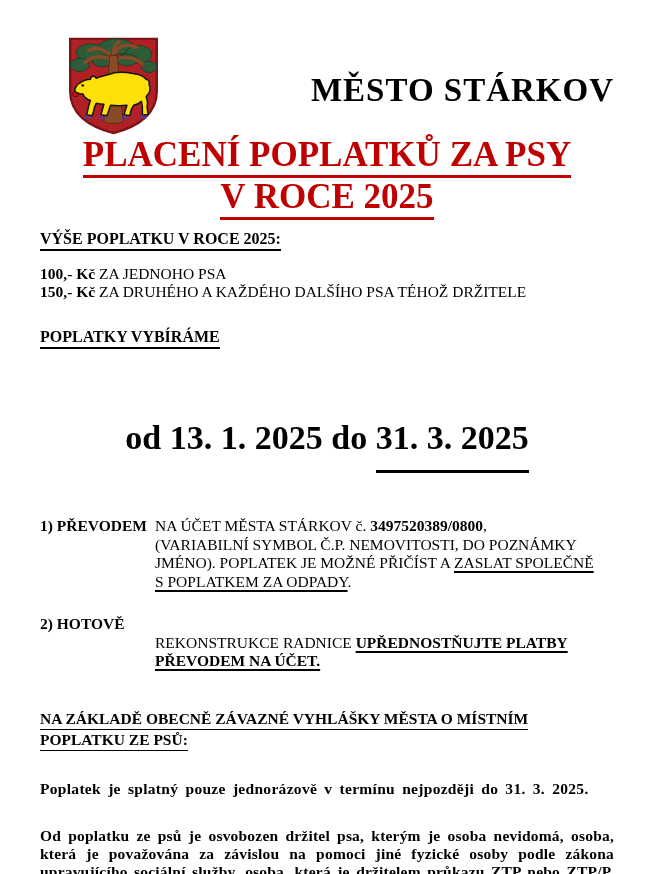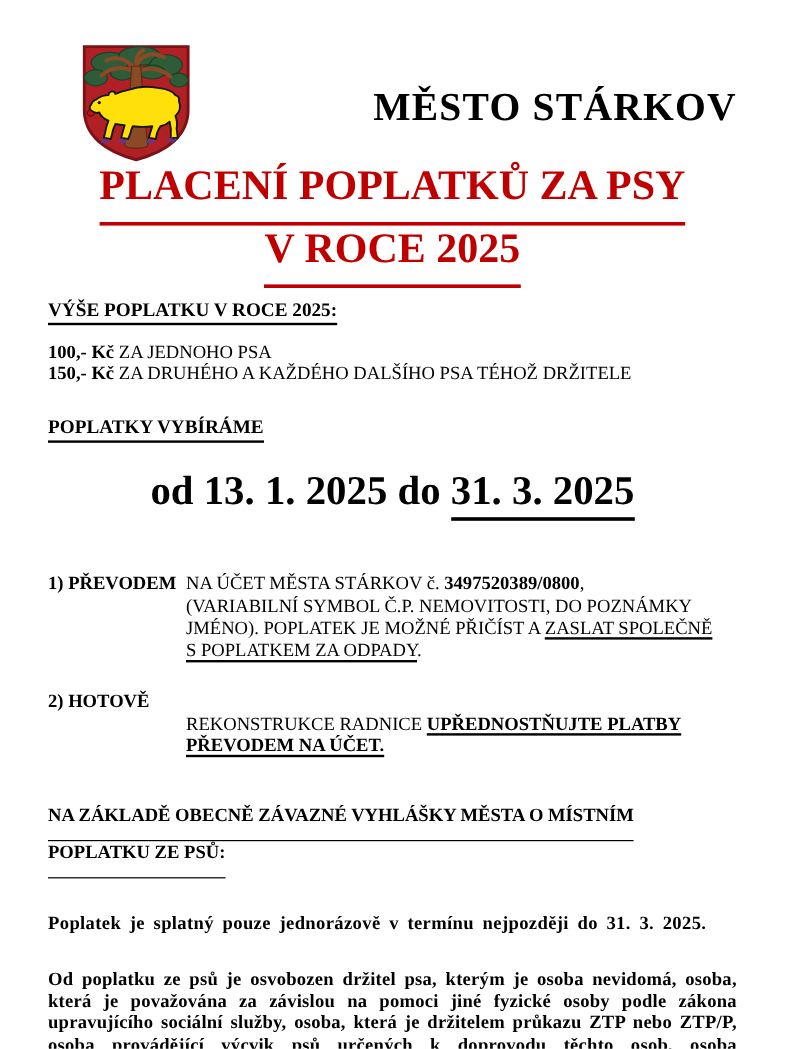--- a/index.html
+++ b/index.html
@@ -20,38 +20,38 @@
     padding-top: 8px;
   }
   .main-heading {
     text-align: center; margin-top: 0px;
     color: var(--accent);
     font-size: 35px; font-weight: bold; line-height: 38px;
   }
   .main-heading .hl {
     display: inline-block;
     border-bottom: 3px solid var(--accent);
-    padding-bottom: 11px;
+    padding-bottom: 1px;
   }
   .center-heading {
     text-align: left; font-weight: bold; font-size: 16px;
   }
   .center-heading .hu {
     display: inline-block; border-bottom: 2px solid #000; padding-bottom: 1px;
   }
   .fee-heading { margin-top: 10px; }
   .fees { margin-top: 14px; font-size: 15.5px; line-height: 18px; white-space: nowrap; }
   .fees b { font-weight: bold; }
   .collect-heading { margin-top: 27px; }
   .date-line {
     text-align: center; margin-top: 22px;
     font-size: 34px; font-weight: bold; white-space: nowrap;
   }
   .date-line .du {
-    display: inline-block; border-bottom: 3px solid #000; padding-bottom: 2px;
+    display: inline-block; border-bottom: 3px solid #000; padding-bottom: 13px; margin-top: 48px;
   }
   .sections { margin-top: 44px; }
   .section { display: flex; font-size: 15.5px; line-height: 18.5px; }
   .section + .section { margin-top: 24px; }
   .sec-label { width: 115px; flex-shrink: 0; font-weight: bold; }
   .sec-body { flex: 1; white-space: nowrap; }
   .u {
     text-decoration: underline;
     text-decoration-thickness: 1.5px;
     text-underline-offset: 2.5px;
@@ -60,21 +60,21 @@
   .bu {
     font-weight: bold;
     text-decoration: underline;
     text-decoration-thickness: 2px;
     text-underline-offset: 2.5px;
     margin-top: 44px;
   }
   .law-heading {
     margin-top: 38px; font-size: 15.5px; line-height: 20px; white-space: nowrap;
   }
-  .law-heading .hu { border-bottom: 1.5px solid #000; padding-bottom: 10px; font-family: Liberation Serif, serif; }
+  .law-heading .hu { border-bottom: 1.5px solid #000; padding-bottom: 0; font-family: Liberation Serif, serif; }
   .due-note {
     margin-top: 29px; font-weight: bold; font-size: 15.5px;
     letter-spacing: 0.3px; word-spacing: 3px; white-space: nowrap;
   }
   .exemption {
     margin-top: 29px; font-weight: bold; font-size: 15.5px;
     line-height: 18.4px; text-align: justify;
     letter-spacing: 0.2px; word-spacing: 2px;
   }
 </style>

